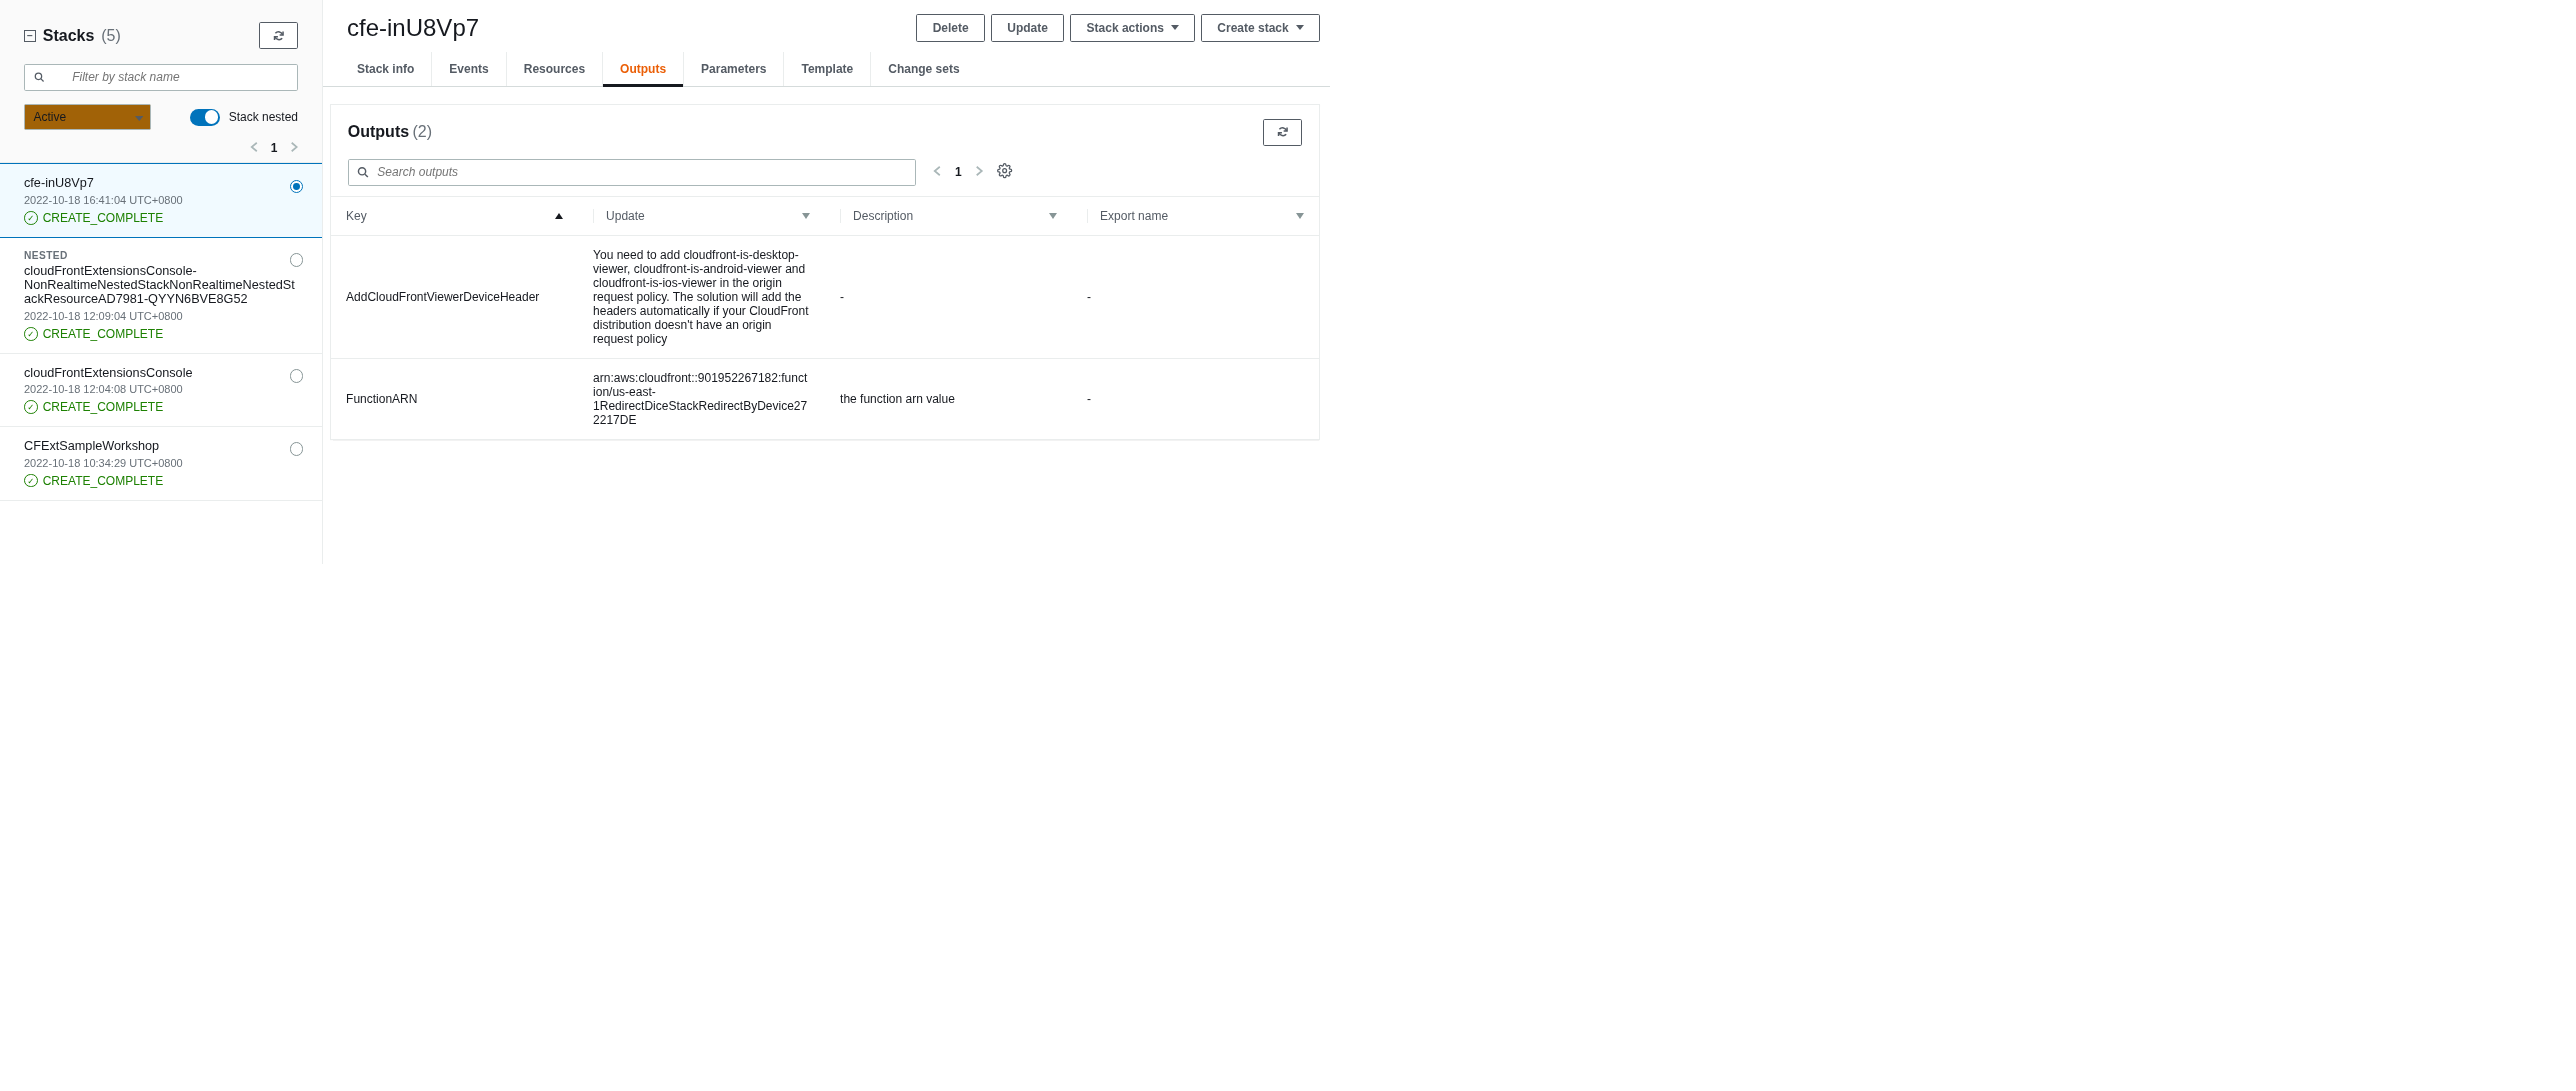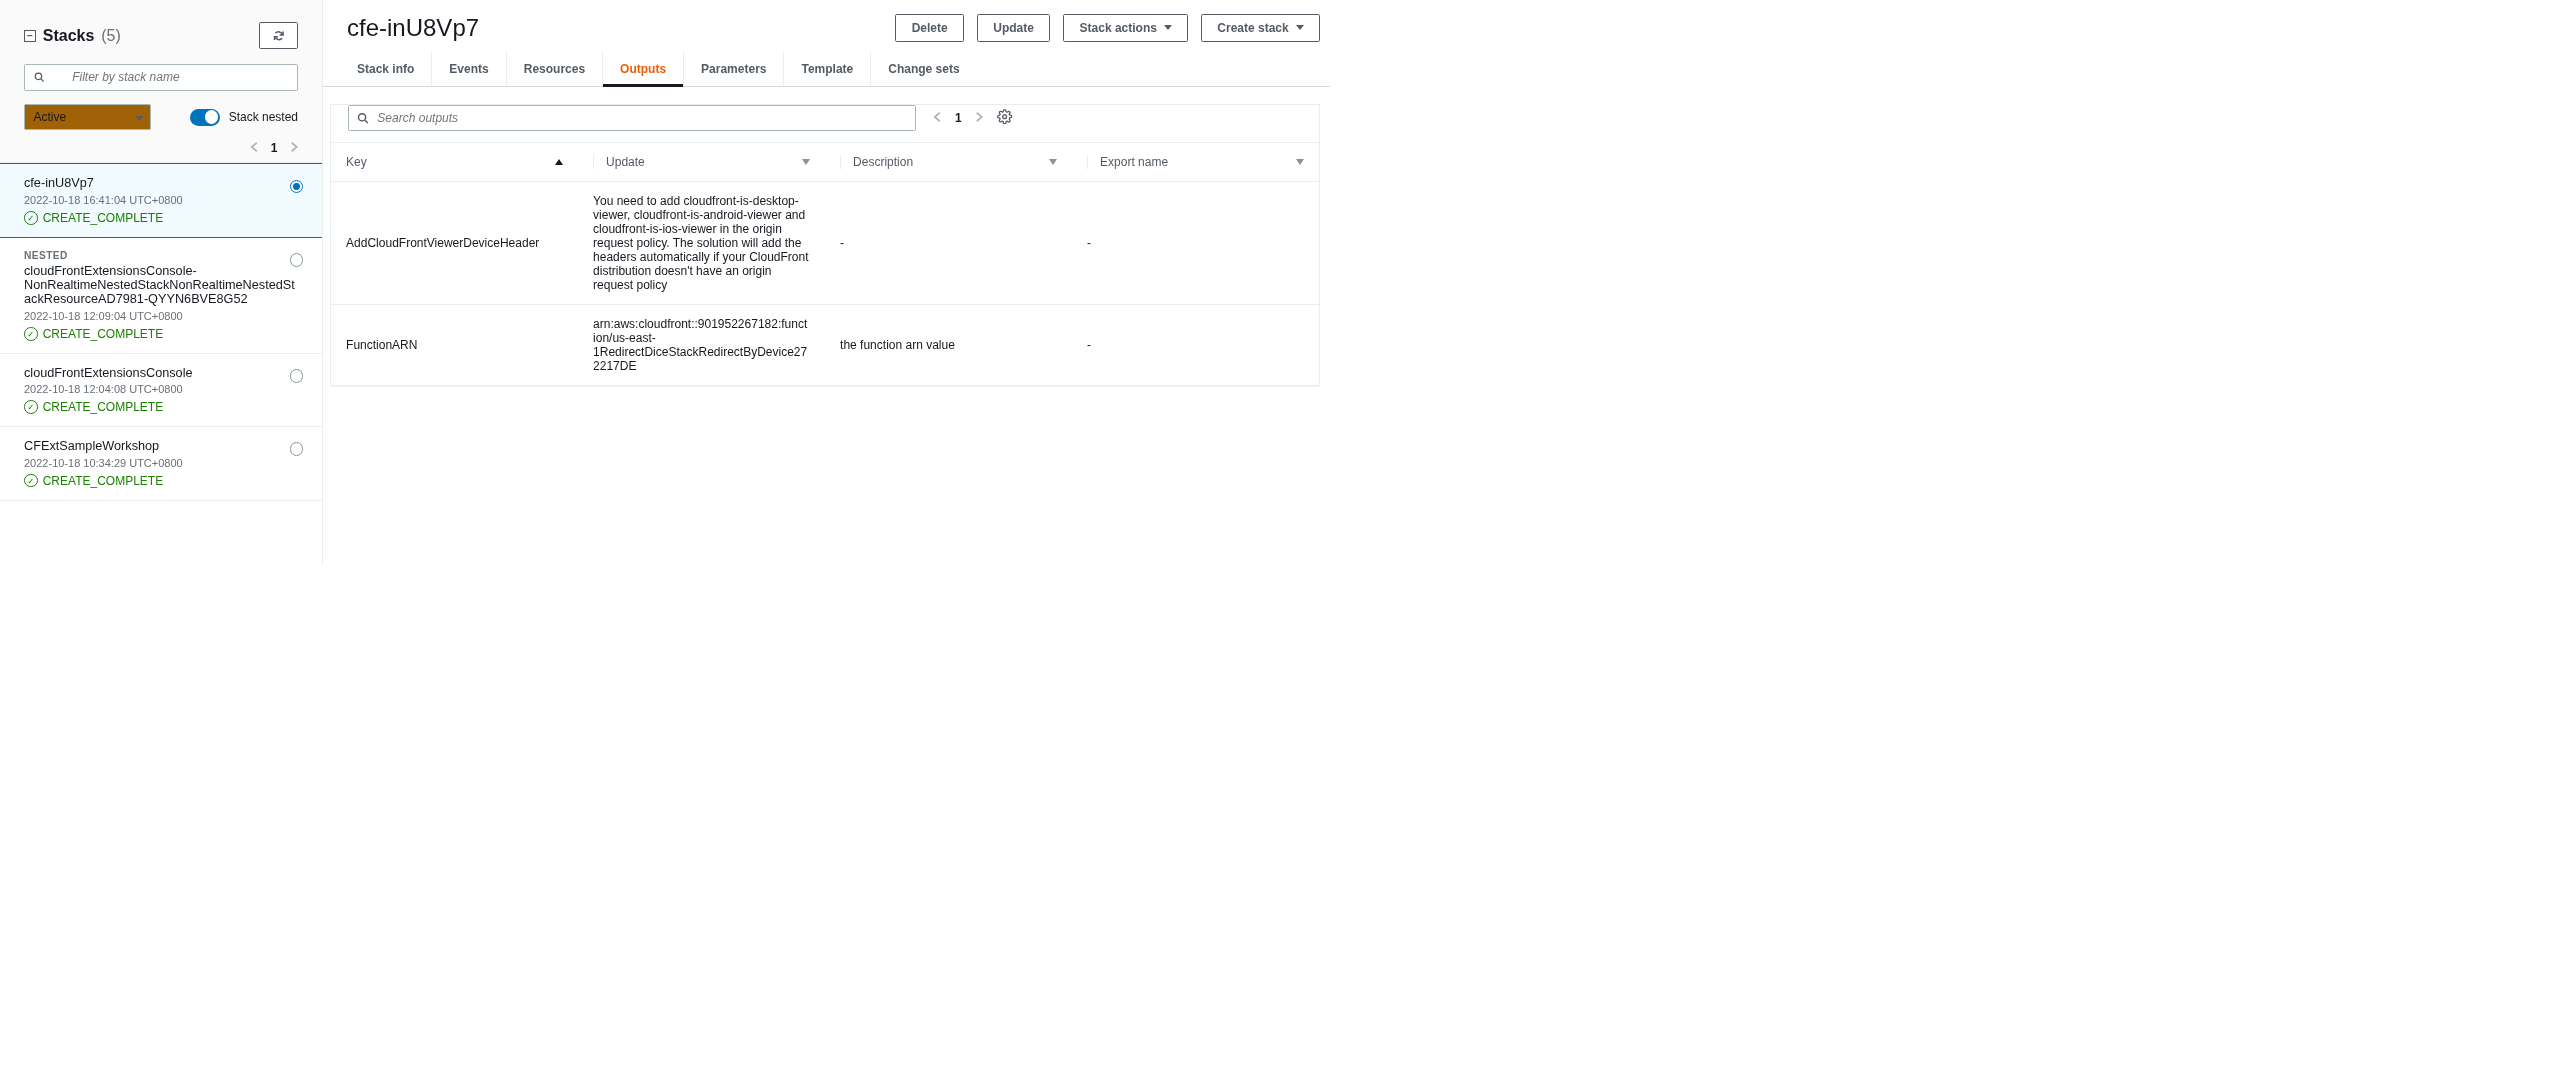--- a/index.html
+++ b/index.html
@@ -125,21 +125,21 @@
   .radio-outer.checked { border-color:#0073bb; }
   .radio-inner { width:6.8px;height:6.8px;background:#0073bb;border-radius:50%;}
 
   
   .main { flex:1; display:flex; flex-direction:column; padding: 0 0 0 0;}
   .main-header {
     display:flex; align-items:center; justify-content:space-between;
     padding: 13.6px 10.2px 10.2px 24px;
   }
   .page-title { font-size:24px; font-weight:400; color:#16191f;}
-  .header-actions { display:flex; gap:13px; }
+  .header-actions { display:flex; gap:6px; }
   .btn {
     border:0.8px solid #545b64; background:#fff; border-radius:1.7px;
     padding: 6px 15.3px; font-size:12px; font-weight:700; color:#545b64;
     display:flex; align-items:center; gap:6.8px; cursor:pointer;
   }
   .btn .caret-fill {
     border-left:4.2px solid transparent;
     border-right:4.2px solid transparent;
     border-top:5.1px solid #545b64;
   }
@@ -365,20 +365,34 @@
     <div class="tab"><span>Resources</span></div>
     <div class="tab active"><span>Outputs</span></div>
     <div class="tab"><span>Parameters</span></div>
     <div class="tab"><span>Template</span></div>
     <div class="tab"><span>Change sets</span></div>
   </div>
 
   <div class="panel-wrap">
     <div class="panel">
 
+      <div class="panel-header">
+        <div>
+          <span class="panel-title">Outputs</span>
+          <span class="panel-count">(2)</span>
+        </div>
+        <button class="panel-refresh">
+          <svg width="13.6" height="13.6" viewBox="0 0 16 16" fill="none" stroke="#545b64" stroke-width="1.8">
+              <path d="M13 3v4h-4"></path>
+              <path d="M3 13v-4h4"></path>
+              <path d="M12.5 7A5 5 0 0 0 4 5"></path>
+              <path d="M3.5 9A5 5 0 0 0 12 11"></path>
+            </svg>
+        </button>
+      </div>
 
       <div class="panel-filter-row">
         <div class="search-box">
           <svg width="12" height="12" viewBox="0 0 16 16" fill="none" stroke="#545b64" stroke-width="2">
               <circle cx="7" cy="7" r="5"></circle>
               <line x1="11" y1="11" x2="15" y2="15"></line>
             </svg>
           <input type="text" placeholder="Search outputs" style="">
         </div>
         <div class="panel-pager">

